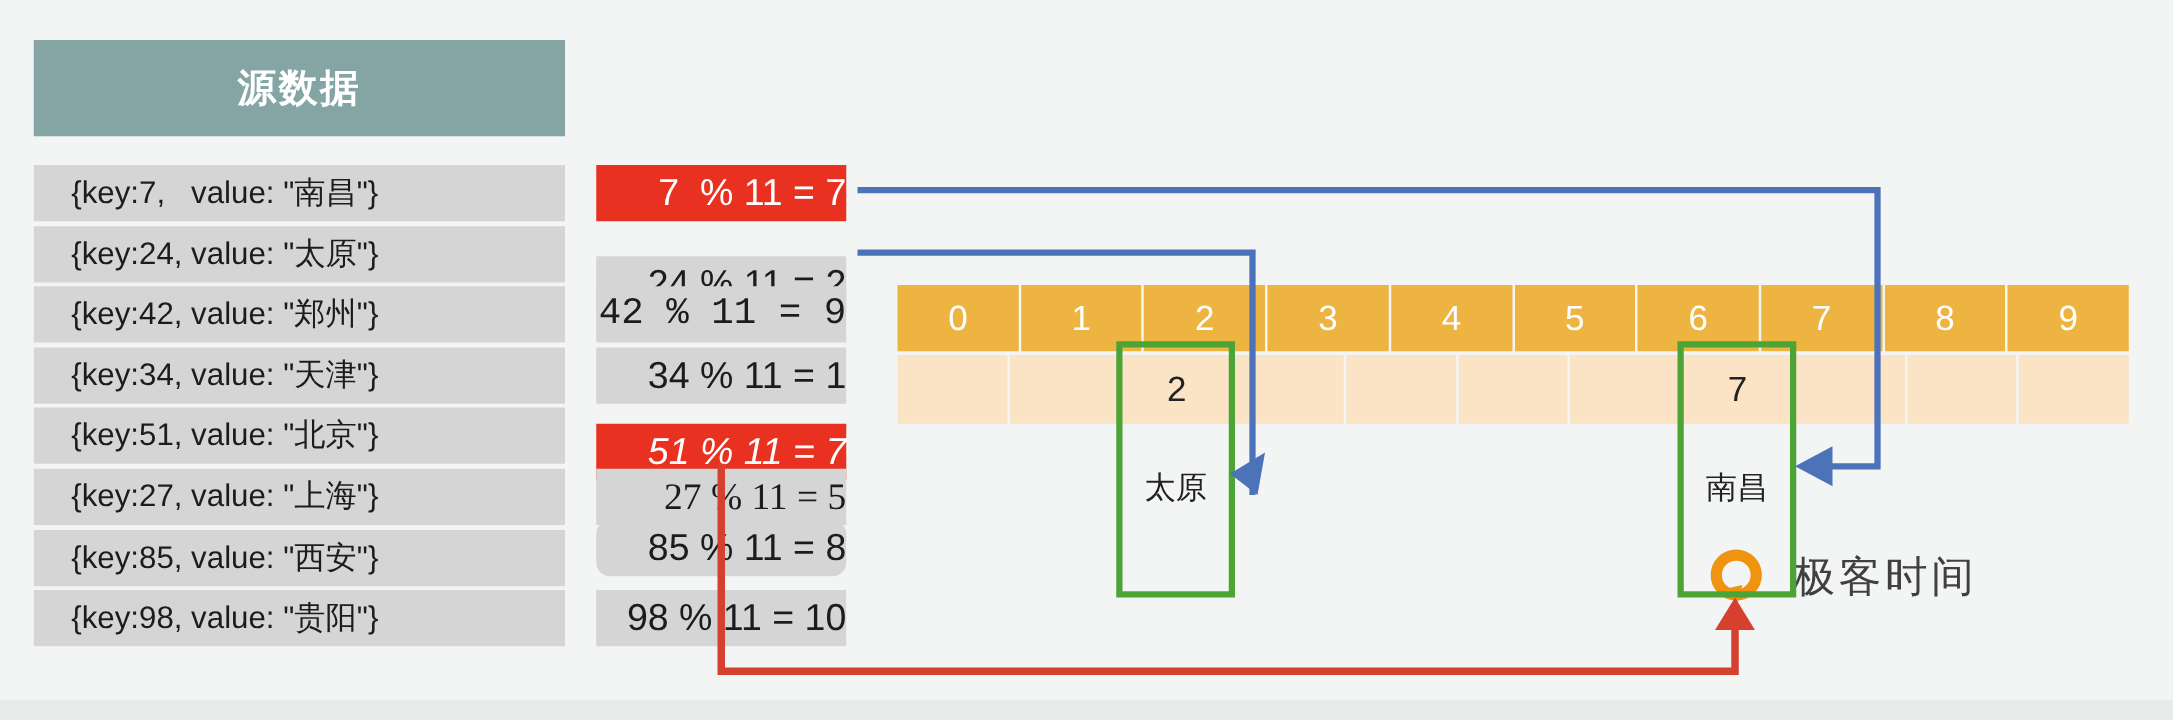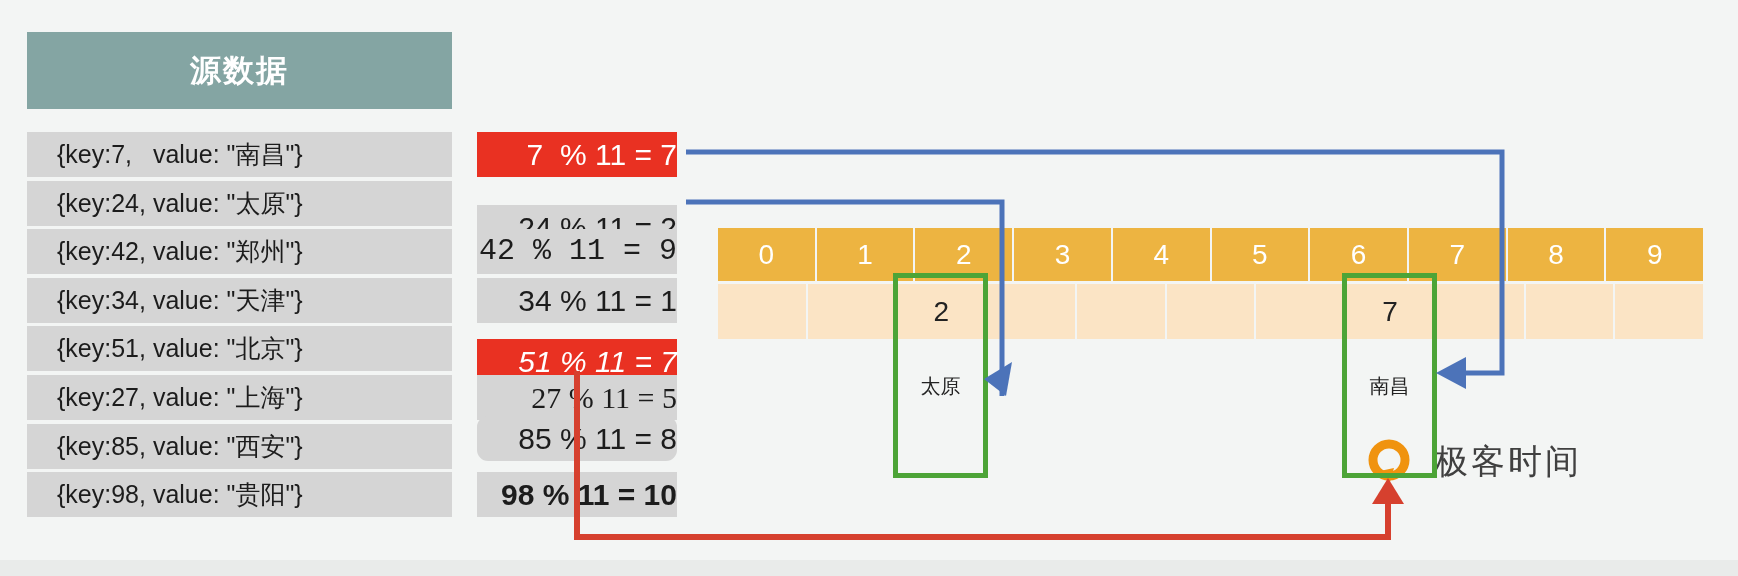--- a/index.html
+++ b/index.html
@@ -36,21 +36,21 @@
     display:flex;align-items:center;justify-content:center;}
   .val-cell{flex:1;background:var(--cell-peach);color:#222;font-size:28px;
     display:flex;align-items:center;justify-content:center;}
 
   .bucket-box{
     position:absolute;top:273px;height:205px;width:95px;
     border:5px solid var(--box-green);box-sizing:border-box;z-index:3;
   }
   .bucket-label{
     position:absolute;left:-5px;width:95px;top:95px;text-align:center;
-    color:#222;font-size:20px;
+    color:#222;font-size:25px;
   }
 
   #arrow-layer{position:absolute;left:0;top:0;z-index:4;pointer-events:none;}
   .blue-line{stroke:var(--arrow-blue);stroke-width:5;fill:none;}
   .blue-head{fill:var(--arrow-blue);}
   .red-line{stroke:var(--arrow-red);stroke-width:6;fill:none;}
   .red-head{fill:var(--arrow-red);}
 
   .logo{
     position:absolute;left:1366px;top:438px;display:flex;align-items:center;z-index:2;
@@ -79,21 +79,21 @@
       <div class="src-row" style="top: 472px;">{key:98, value: "贵阳"}</div>
     </div>
   <div id="hash-rows">
       <div class="hash-row collision" style="top: 132px;">7  % 11 = 7</div>
       <div class="hash-row" style="top: 181px; margin-top: 24px;">24 % 11 = 2</div>
       <div class="hash-row" style="top: 229px; font-family: Liberation Mono, monospace;">42 % 11 = 9</div>
       <div class="hash-row" style="top: 278px;">34 % 11 = 1</div>
       <div class="hash-row collision" style="top: 339px; font-style: italic;">51 % 11 = 7</div>
       <div class="hash-row" style="top: 375px; font-family: Liberation Serif, serif;">27 % 11 = 5</div>
       <div class="hash-row" style="top: 416px; border-radius: 11px;">85 % 11 = 8</div>
-      <div class="hash-row" style="top: 472px; font-weight: bold;">98 % 11 = 10</div>
+      <div class="hash-row" style="top: 472px;">98 % 11 = 10</div>
     </div>
 
   <div class="array-row" id="index-row">
       <div class="idx-cell">0</div>
       <div class="idx-cell">1</div>
       <div class="idx-cell">2</div>
       <div class="idx-cell">3</div>
       <div class="idx-cell">4</div>
       <div class="idx-cell">5</div>
       <div class="idx-cell">6</div>

